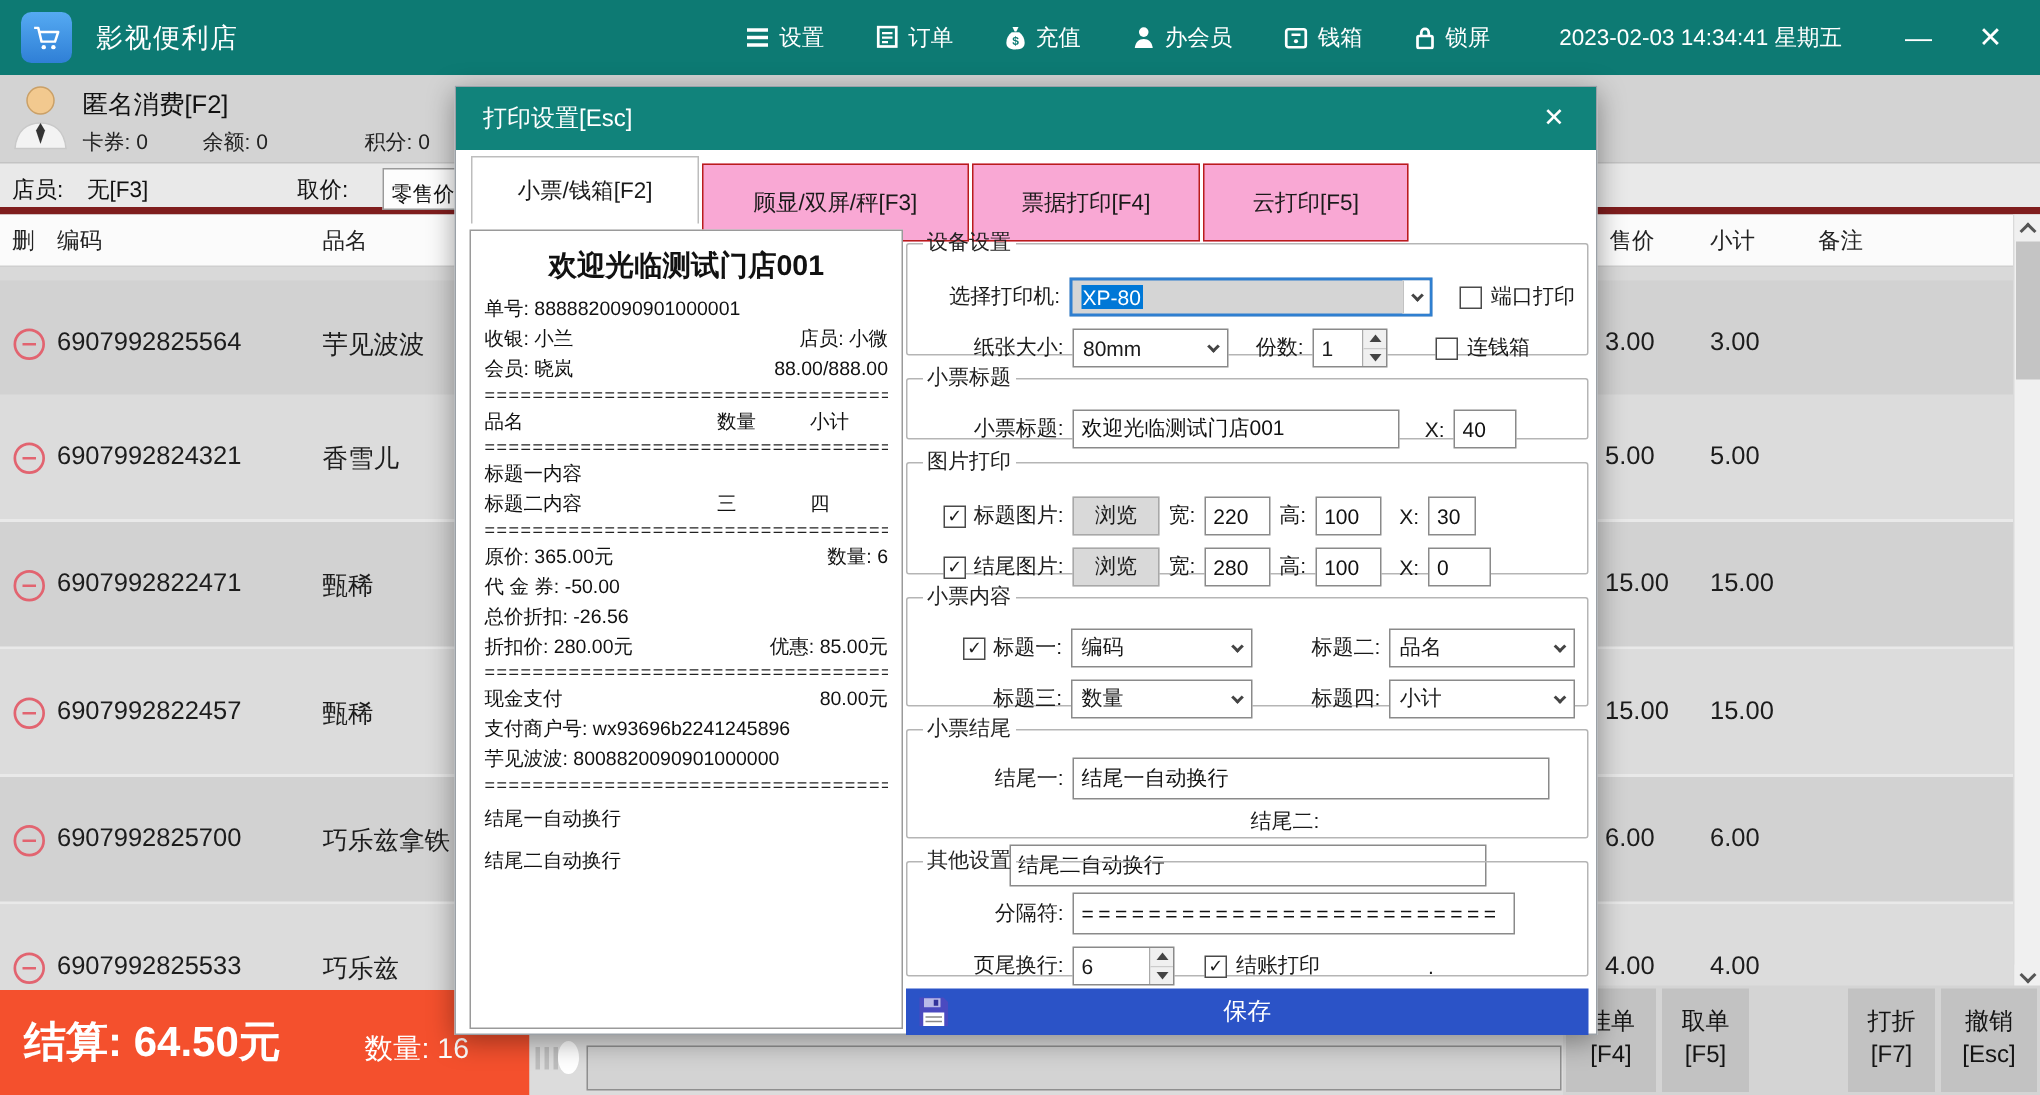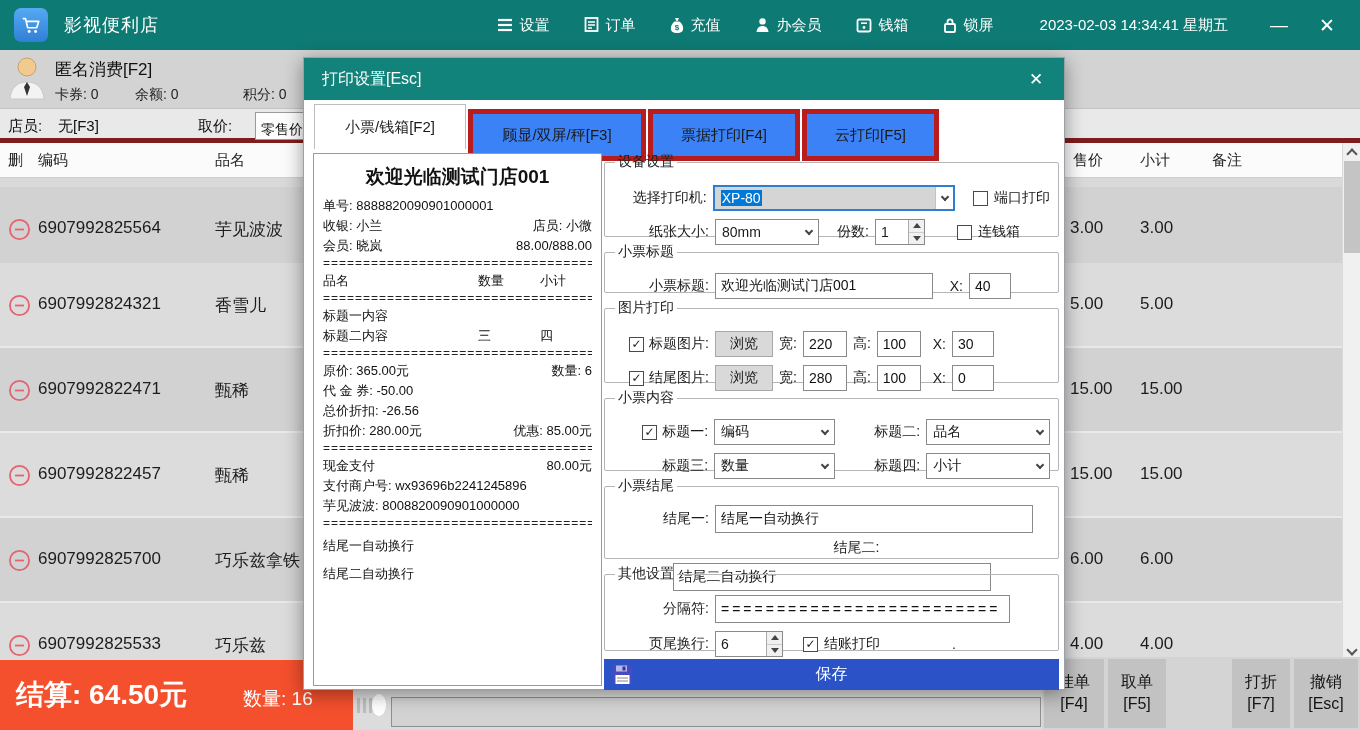--- a/index.html
+++ b/index.html
@@ -53,21 +53,21 @@
   .scaninput{position:absolute;left:38px;top:7px;width:650px;height:30px;background:#d3d3d3;border:1px solid #8f8f8f;}
   .btnzone{position:absolute;left:1042px;top:657px;width:318px;height:73px;background:#d4d4d4;}
   .fbtn{position:absolute;top:2px;height:69px;background:#c2c2c2;color:#141414;text-align:center;padding-top:12px;font-size:16px;line-height:22px;}
 
   
   .dialog{position:absolute;left:303px;top:57px;width:762px;height:633px;background:#fff;box-shadow:0 4px 18px rgba(0,0,0,.4);border:1px solid #9aa0a6;}
   .dlg-head{position:absolute;left:0;top:0;right:0;height:42px;background:var(--dialoghead,#11837b);color:#fff;display:flex;align-items:center;}
   .dlg-title{font-size:16px;margin-left:18px;}
   .dlg-x{margin-left:auto;margin-right:16px;font-size:17px;width:24px;text-align:center;}
   .tabstrip{position:absolute;left:10px;top:46px;right:10px;height:45px;}
-  .tab{position:absolute;top:5px;height:52px;background:#3b82f6;border:5px solid #b91c1c;font-size:15px;color:#1a1a1a;display:flex;align-items:center;justify-content:center;}
+  .tab{position:absolute;top:5px;height:52px;background:#f9a8d4;border:1px solid #b91c1c;font-size:15px;color:#1a1a1a;display:flex;align-items:center;justify-content:center;}
   .tab.active{top:0;height:45px;background:#fff;border:1px solid #bdbdbd;border-bottom:none;z-index:2;}
 
   
   .receipt{position:absolute;left:9px;top:95px;width:289px;height:533px;border:1px solid #9a9a9a;background:#fff;padding:10px 9px;font-size:13px;color:#111;overflow:hidden;}
   .rc-title{text-align:center;font-size:19px;font-weight:bold;margin-bottom:6px;}
   .rl{line-height:20px;white-space:nowrap;}
   .rrow{display:flex;justify-content:space-between;line-height:20px;}
   .rcols{display:grid;grid-template-columns:1fr 62px 52px;line-height:20px;}
   .rsep{line-height:15px;font-size:12px;letter-spacing:1px;white-space:nowrap;overflow:hidden;color:#222;}
 
@@ -422,21 +422,21 @@
           <span class="lab">
               <span class="cb">✓</span>
               <span>标题图片:</span>
             </span>
           <div class="browse">浏览</div>
           <span class="slab">宽:</span>
           <input class="inp" style="width: 44px;" value="220">
           <span class="slab">高:</span>
           <input class="inp" style="width: 44px;" value="100">
           <span class="slab" style="margin-left:6px;">X:</span>
-          <input class="inp" style="width: 42px;" value="30">
+          <input class="inp" style="width: 32px;" value="30">
         </div>
         <div class="frow" style="top:48px;">
           <span class="lab">
               <span class="cb">✓</span>
               <span>结尾图片:</span>
             </span>
           <div class="browse">浏览</div>
           <span class="slab">宽:</span>
           <input class="inp" style="width: 44px;" value="280">
           <span class="slab">高:</span>

